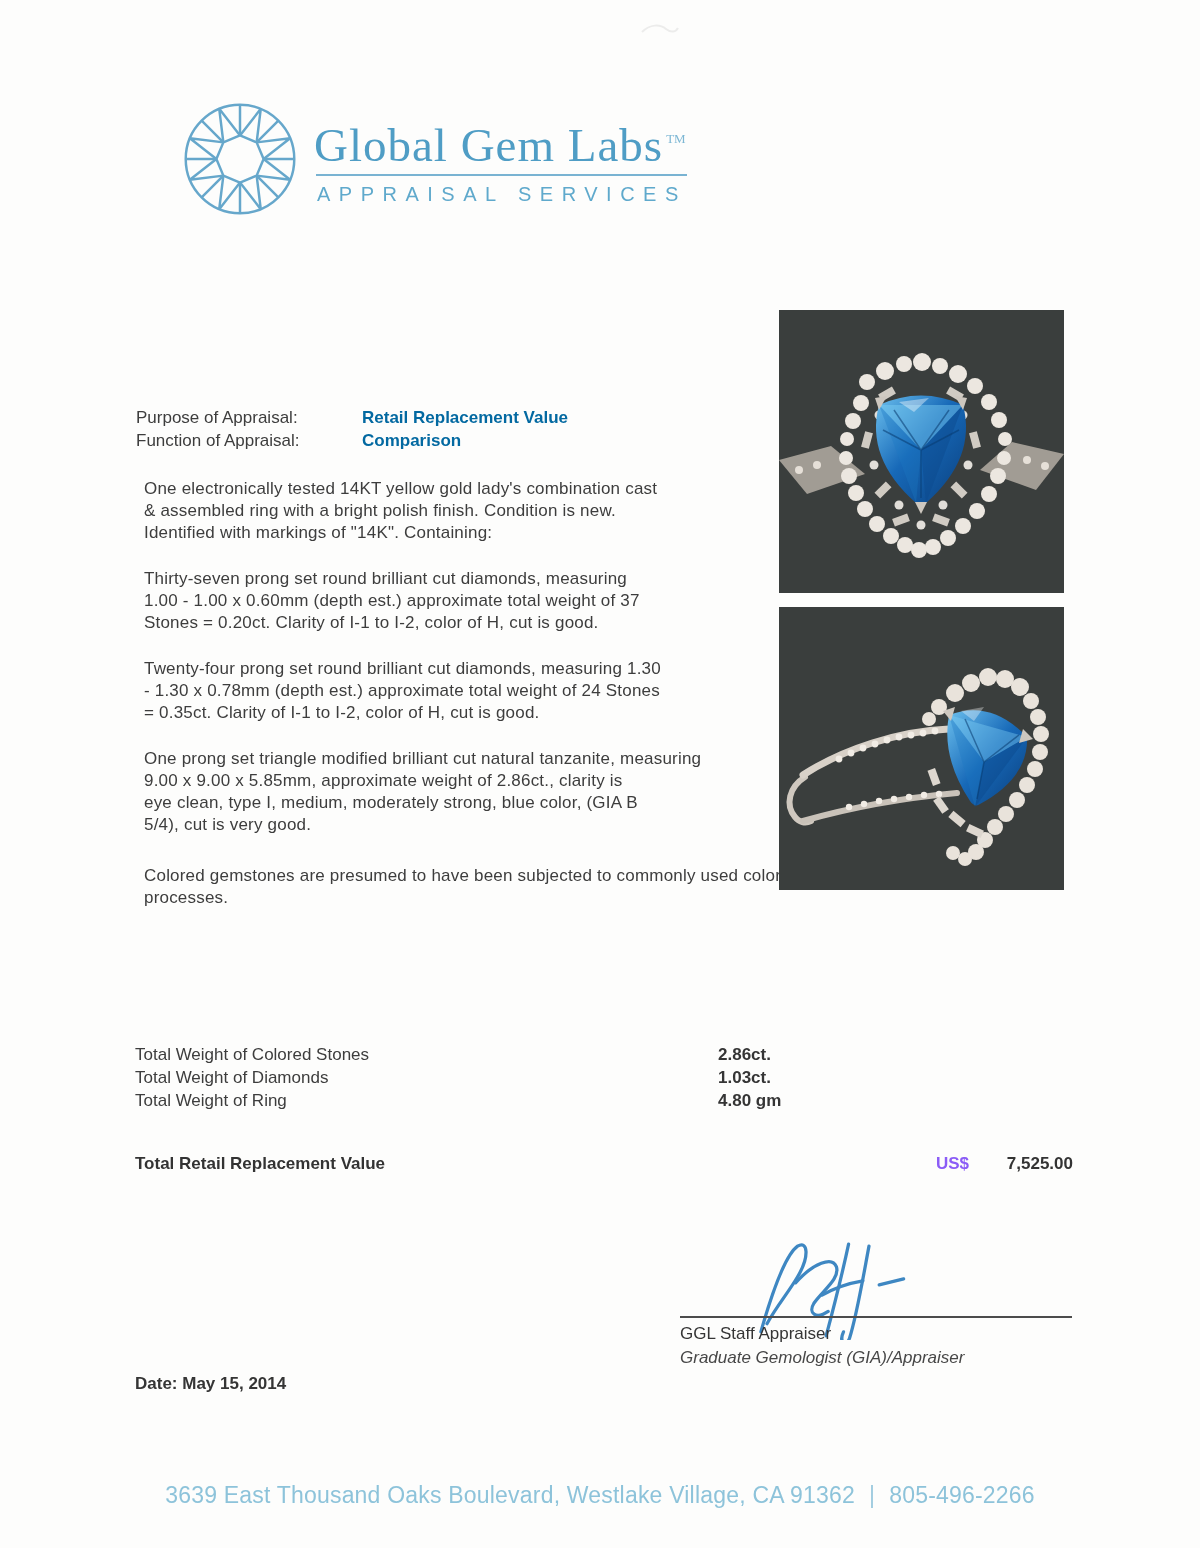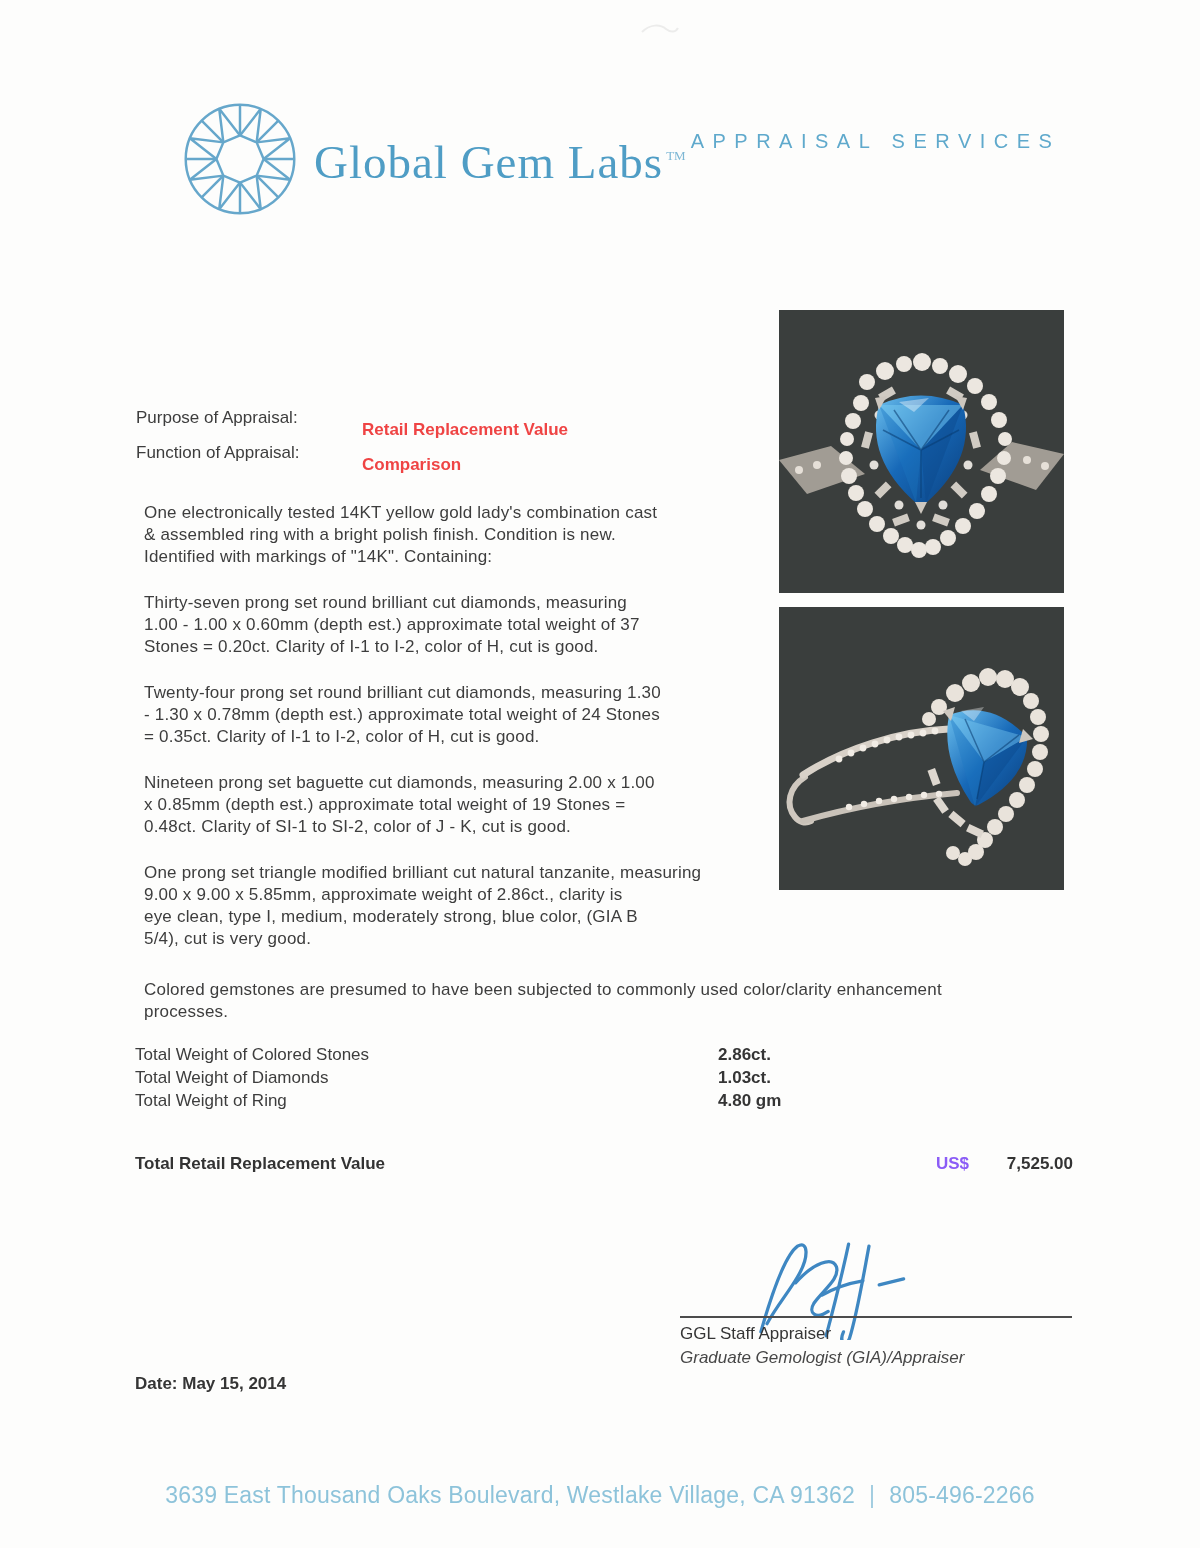--- a/index.html
+++ b/index.html
@@ -5,35 +5,35 @@
   html,body{margin:0;padding:0;background:#e8e8e8;}
   .page{
     position:relative;width:1200px;height:1548px;margin:0 auto;
     background:#fdfdfc;overflow:hidden;
     font-family:"Liberation Sans","DejaVu Sans",sans-serif;
     color:#3d3d3d;
   }
   
   .logo{position:absolute;left:180px;top:100px;display:flex;align-items:center;gap:14px;}
   .logo-icon{width:120px;height:118px;}
-  .logo-text{display:flex;flex-direction:row;justify-content:flex-end;}
+  .logo-text{display:flex;flex-direction:column;justify-content:flex-end;}
   .logo-title{
     font-family:"Liberation Serif","DejaVu Serif",serif;
     font-size:47px;color:#4f9dc5;line-height:52px;letter-spacing:1px;white-space:nowrap;
   }
   .logo-title sup{font-size:13px;color:#7db7d4;letter-spacing:0;vertical-align:18px;margin-left:3px;}
   .logo-rule{height:2px;background:#79b3d2;margin:3px 0 7px 2px;}
   .logo-sub{
     font-size:20px;color:#5fa9cc;letter-spacing:8.5px;margin-left:3px;white-space:nowrap;
   }
   
   .left-col{position:absolute;left:136px;top:406px;width:690px;font-size:17px;line-height:22px;}
   .kv-row{display:flex;line-height:23px;}
   .kv-label{width:226px;flex:none;}
-  .kv-value{font-weight:bold;color:#ef4444;margin-top:12px;}
+  .kv-value{font-weight:bold;color:#0369a1;}
   .para{white-space:pre-line;margin:8px;padding:0;margin-top:24px;letter-spacing:0.2px;}
   .para.first{margin-top:26px;}
   .para.wide{width:940px;margin-top:29px;}
   
   .totals{position:absolute;left:135px;top:1043px;width:938px;font-size:17px;line-height:23px;}
   .t-row{display:flex;}
   .t-label{width:583px;flex:none;}
   .t-value{font-weight:bold;color:#353535;}
   .grand{display:flex;margin-top:20px;align-items:baseline;}
   .grand .g-label{font-weight:bold;color:#333;flex:1;}
@@ -96,23 +96,20 @@
 
     <p class="para first">One electronically tested 14KT yellow gold lady's combination cast
 &amp; assembled ring with a bright polish finish. Condition is new.
 Identified with markings of "14K".  Containing:</p>
     <p class="para">Thirty-seven prong set round brilliant cut diamonds, measuring
 1.00 - 1.00 x 0.60mm (depth est.) approximate total weight of 37
 Stones = 0.20ct.  Clarity of I-1 to I-2, color of H, cut is good.</p>
     <p class="para">Twenty-four prong set round brilliant cut diamonds, measuring 1.30
 - 1.30 x 0.78mm (depth est.) approximate total weight of 24 Stones
 = 0.35ct.  Clarity of I-1 to I-2, color of H, cut is good.</p>
-    <p class="para">Nineteen prong set baguette cut diamonds, measuring 2.00 x 1.00
-x 0.85mm (depth est.) approximate total weight of 19 Stones =
-0.48ct.  Clarity of SI-1 to SI-2, color of J - K, cut is good.</p>
     <p class="para">One prong set triangle modified brilliant cut natural tanzanite, measuring
 9.00 x 9.00 x 5.85mm,  approximate weight of 2.86ct., clarity is
 eye clean, type I, medium, moderately strong, blue color, (GIA B
 5/4), cut is very good.</p>
     <p class="para wide">Colored gemstones are presumed to have been subjected to commonly used color/clarity enhancement
 processes.</p>
   </main>
 
   <section class="totals">
     <div class="t-row">

